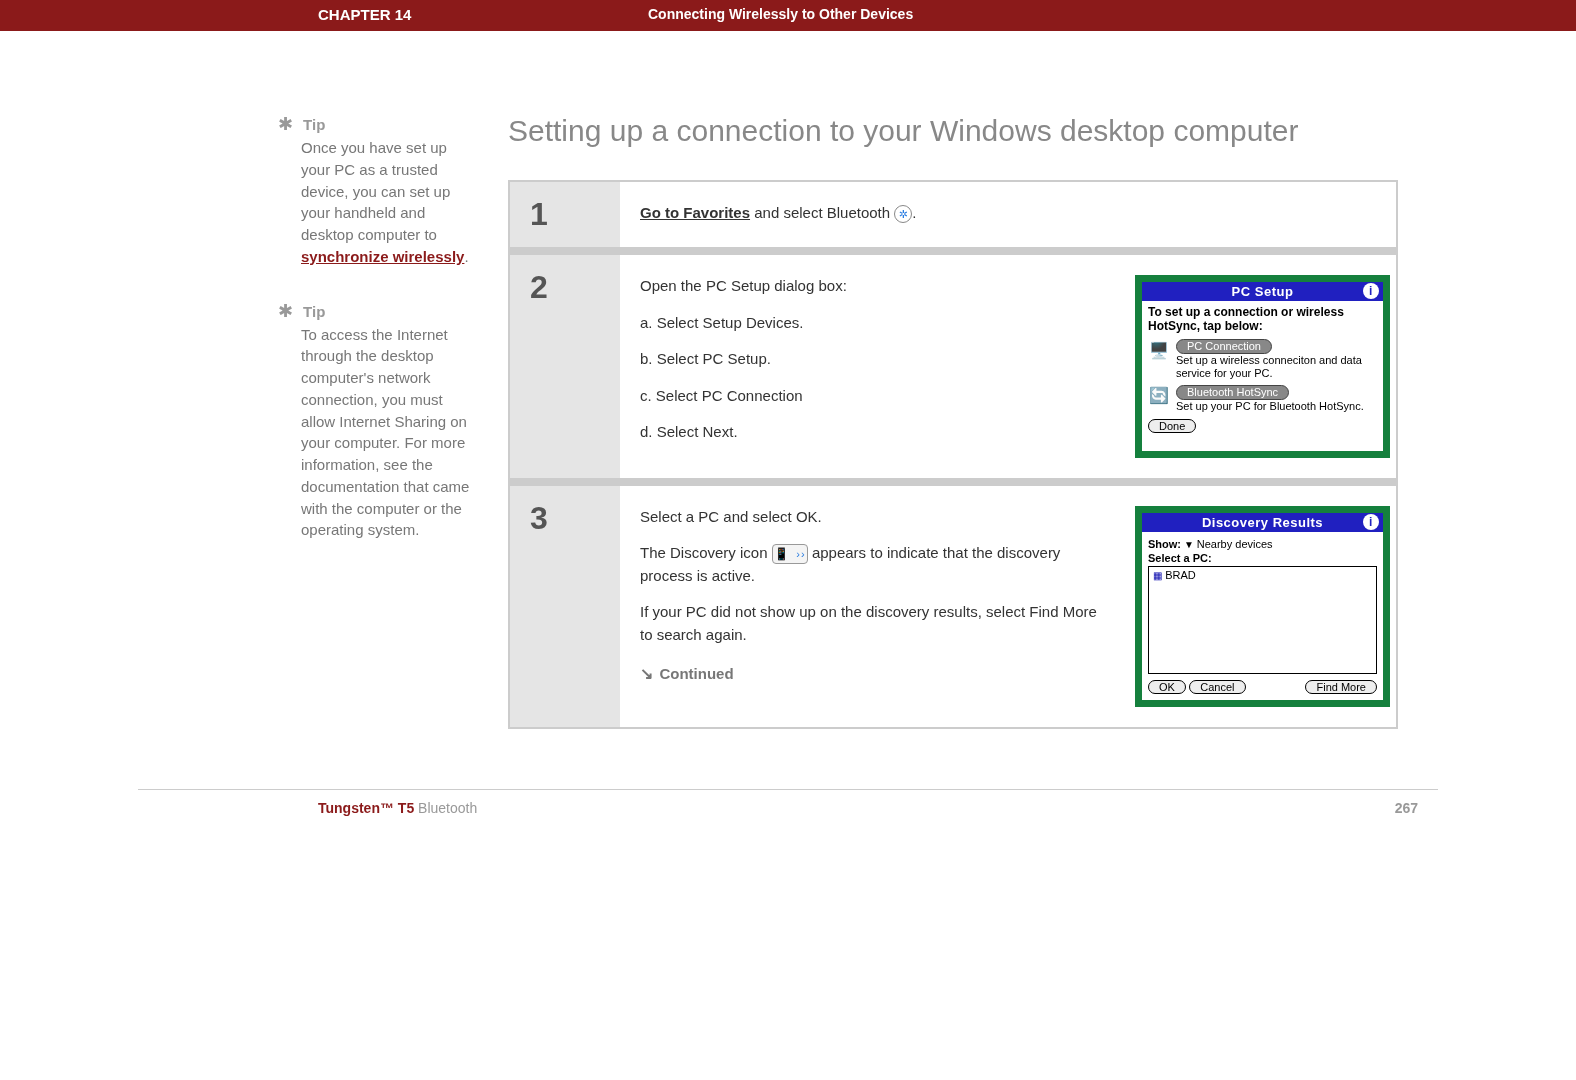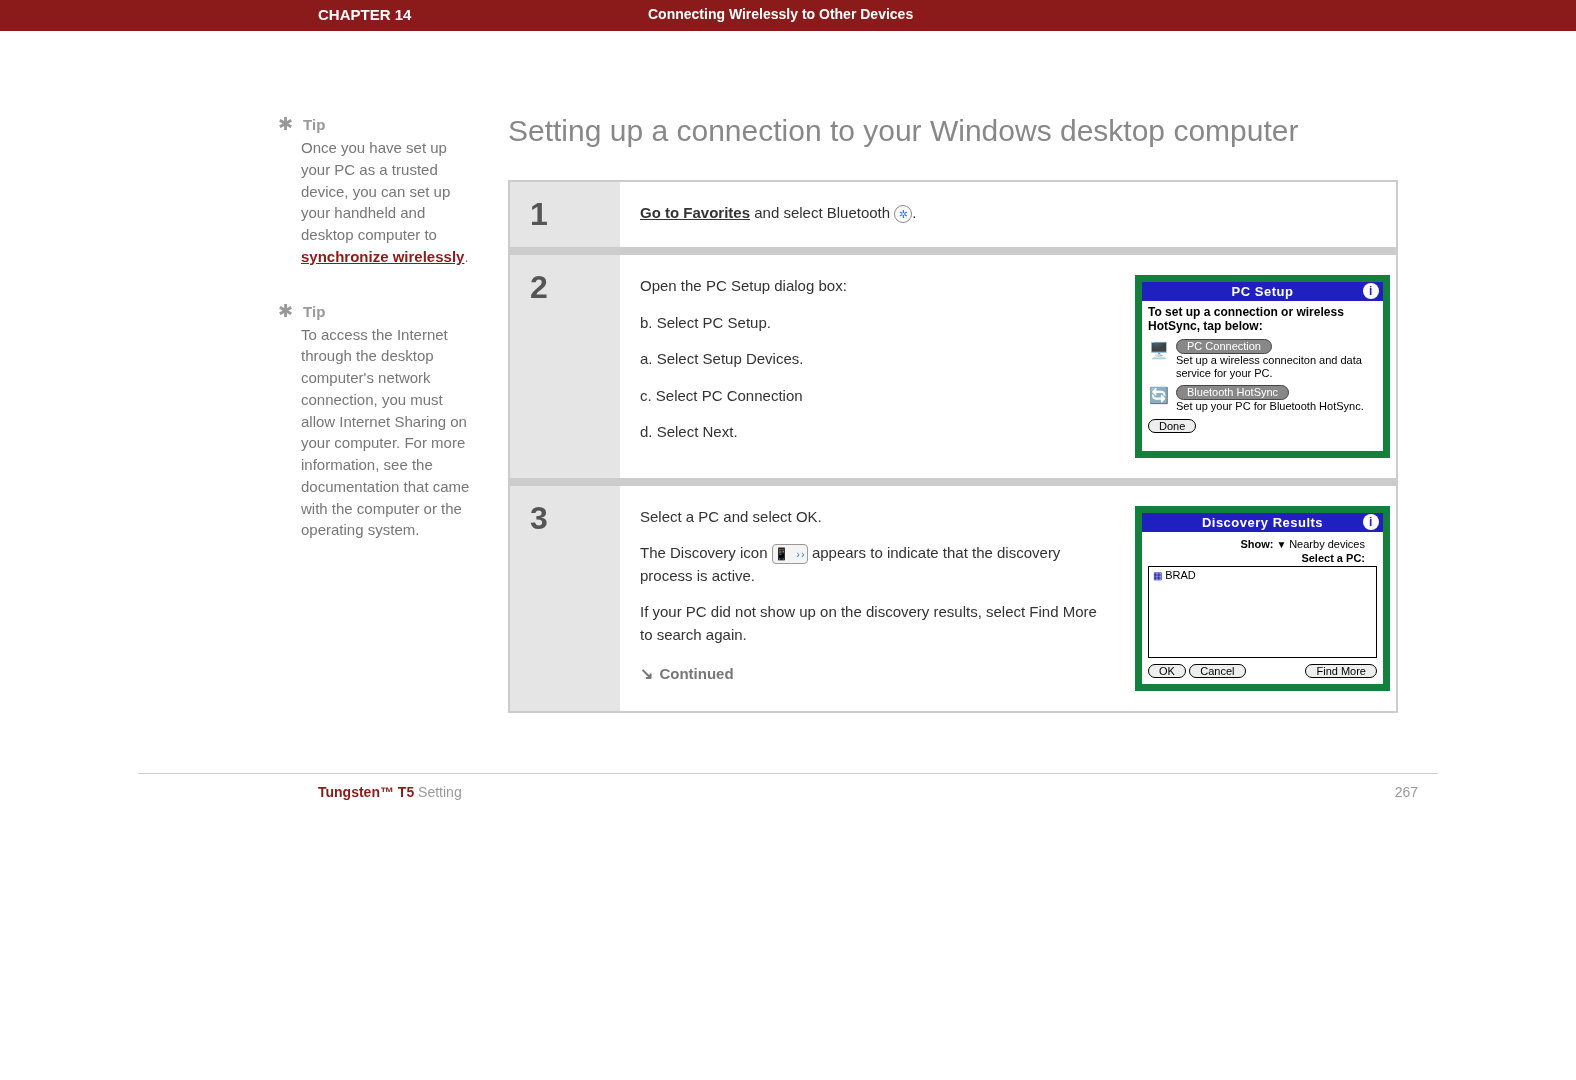--- a/index.html
+++ b/index.html
@@ -53,30 +53,30 @@
   .device-body { padding: 4px 6px 6px 6px; }
   .pill-btn { display:inline-block; border:1px solid #000; border-radius:10px; padding:0px 10px; font-size:11px; background:#eee; }
   .pill-dark { background:#888; color:#fff; border-color:#444;}
   .dev-instr { font-weight:bold; font-size:12px; margin-bottom:6px; }
   .dev-item { display:flex; align-items:flex-start; gap:6px; margin-bottom:4px; }
   .dev-icon { width:22px; height:22px; flex-shrink:0; display:flex; align-items:center; justify-content:center; font-size:16px; }
   .dev-icon-pc { color:#2a7de1; }
   .dev-icon-bt { color:#d02020; }
   .dev-item-text { flex:1; font-size:11px; line-height:1.2; }
   .dev-footer { margin-top:6px; }
-  .pc-list { border:1px solid #000; height:92px; background:#fff; margin:2px 0 6px 0; padding:2px 4px; font-size:11px; }
+  .pc-list { border:1px solid #000; height:108px; background:#fff; margin:2px 0 6px 0; padding:2px 4px; font-size:11px; }
   .pc-list-item::before { content:"▦ "; color:#00a; font-size:10px; }
-  .disc-row { font-size:11px; margin:2px 12px;text-align:right; }
+  .disc-row { font-size:11px; margin:2px 0; }
   .disc-row b { font-weight:bold; }
   .btn-row { display:flex; justify-content:space-between; align-items:center; margin-top:4px;}
   .inline-bt-icon { display:inline-flex; width:18px; height:18px; border:1px solid #888; border-radius:50%; align-items:center; justify-content:center; font-size:11px; color:#2a7de1; vertical-align:middle; }
   .footer-row { display:flex; justify-content:space-between; width:1300px; margin:60px auto 0; padding: 0 20px 14px 180px; color:#999; font-size:14px; border-top:1px solid #ccc; padding-top:10px;}
   .footer-left b { color:#8b1a1a; font-weight:bold; }
   .footer-left { }
-  .footer-right { font-weight:normal;margin-left:32px; }
+  .footer-right { font-weight:bold;margin-left:32px; }
   .disc-inline-icon { display:inline-block; width:36px; height:20px; border:1px solid #999; border-radius:4px; vertical-align:middle; position:relative; background:#f4f4f4;}
   .disc-inline-icon::before{content:"📱"; position:absolute; left:2px; top:0; font-size:12px;}
   .disc-inline-icon::after{content:"› ›"; position:absolute; right:3px; top:1px; font-size:11px; color:#2a7de1; letter-spacing:-1px;}
 </style>
 </head>
 <body>
 
 <div class="header-bar">
   <div class="header-inner">
     <div class="chapter-label">CHAPTER 14</div>
@@ -123,22 +123,22 @@
       </div>
 
       <div class="step-row">
         <div class="step-num-cell">
             <div class="step-num">2</div>
           </div>
         <div class="step-body">
           <div class="step-text">
             <div>Open the PC Setup dialog box:</div>
             <div class="sublist">
+              <div>a.  Select Setup Devices.</div>
               <div>b.  Select PC Setup.</div>
-              <div>a.  Select Setup Devices.</div>
               <div>c.  Select PC Connection</div>
               <div>d.  Select Next.</div>
             </div>
           </div>
           <div class="device">
             <div class="device-titlebar">
               <span>PC Setup</span>
               <span class="device-info">i</span>
             </div>
             <div class="device-body">
@@ -209,16 +209,16 @@
           </div>
         </div>
       </div>
 
     </div>
   </div>
 </div>
 
 <div class="footer-row">
   <div class="footer-left">
-    <b>Tungsten™ T5</b><span> Setting</span>
+    <b>Tungsten™ T5</b><span> Bluetooth</span>
   </div>
   <div class="footer-right">267</div>
 </div>
 
 </body></html>

